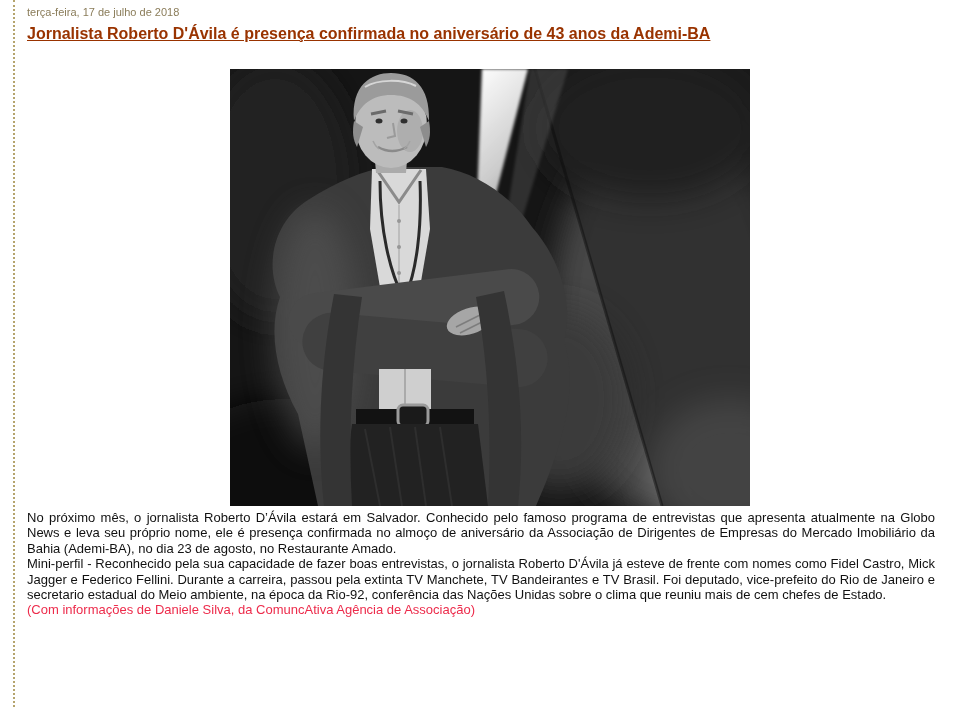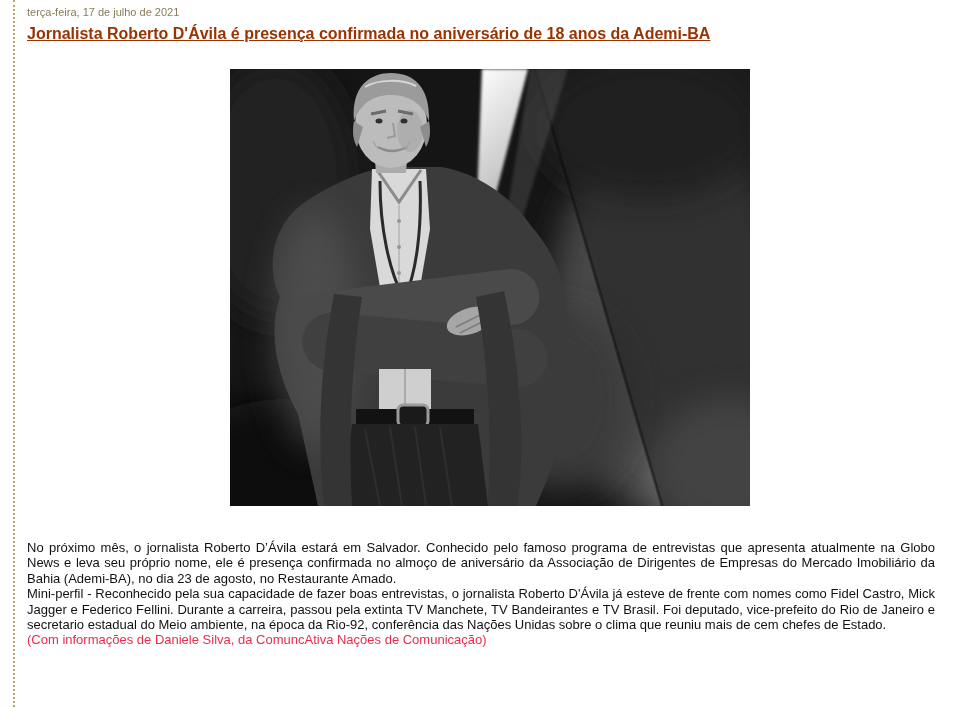--- a/index.html
+++ b/index.html
@@ -49,43 +49,42 @@
     transform: translateX(9px);
   }
   .photo-frame {
     display: inline-block;
     width: 520px;
     height: 437px;
     line-height: 0;
     cursor: pointer;
   }
   .body-text {
-    margin-top: 30px;
     font-size: 13px;
     line-height: 15.4px;
     color: var(--body-color, #111111);
     text-align: justify;
   }
   .body-text p { margin: 0; }
   .bold-lead { font-weight: normal; }
   .credit-line {
     color: var(--credit-color, #ed2b4b);
     text-align: left;
   }
 </style>
 </head>
 <body>
 
 <div class="dotted-rule"></div>
 
 <div class="content">
 
-  <div class="post-date">terça-feira, 17 de julho de 2021</div>
+  <div class="post-date">terça-feira, 17 de julho de 2018</div>
 
-  <a class="post-title">Jornalista Roberto D'Ávila é presença confirmada no aniversário de 18 anos da Ademi-BA</a>
+  <a class="post-title">Jornalista Roberto D'Ávila é presença confirmada no aniversário de 43 anos da Ademi-BA</a>
 
   <div class="photo-row">
     <span class="photo-frame">
       <svg width="520" height="437" viewBox="0 0 520 437" role="img">
         <defs>
           <filter id="b16" x="-60%" y="-60%" width="220%" height="220%">
               <feGaussianBlur stdDeviation="16"></feGaussianBlur>
             </filter>
           <filter id="b2" x="-30%" y="-30%" width="160%" height="160%">
               <feGaussianBlur stdDeviation="1.6"></feGaussianBlur>
@@ -158,16 +157,16 @@
             </g>
           </g>
         </g>
       </svg>
     </span>
   </div>
 
   <div class="body-text">
     <p>No próximo mês, o jornalista Roberto D’Ávila estará em Salvador. Conhecido pelo famoso programa de entrevistas que apresenta atualmente na Globo News e leva seu próprio nome, ele é presença confirmada no almoço de aniversário da Associação de Dirigentes de Empresas do Mercado Imobiliário da Bahia (Ademi-BA), no dia 23 de agosto, no Restaurante Amado.</p>
     <p><span class="bold-lead">Mini-perfil</span><span> - Reconhecido pela sua capacidade de fazer boas entrevistas, o jornalista Roberto D'Ávila já esteve de frente com nomes como Fidel Castro, Mick Jagger e Federico Fellini. Durante a carreira, passou pela extinta TV Manchete, TV Bandeirantes e TV Brasil. Foi deputado, vice-prefeito do Rio de Janeiro e secretario estadual do Meio ambiente, na época da Rio-92, conferência das Nações Unidas sobre o clima que reuniu mais de cem chefes de Estado.</span></p>
-    <p class="credit-line">(Com informações de Daniele Silva, da ComuncAtiva Nações de Comunicação)</p>
+    <p class="credit-line">(Com informações de Daniele Silva, da ComuncAtiva Agência de Associação)</p>
   </div>
 
 </div>
 
 </body></html>

